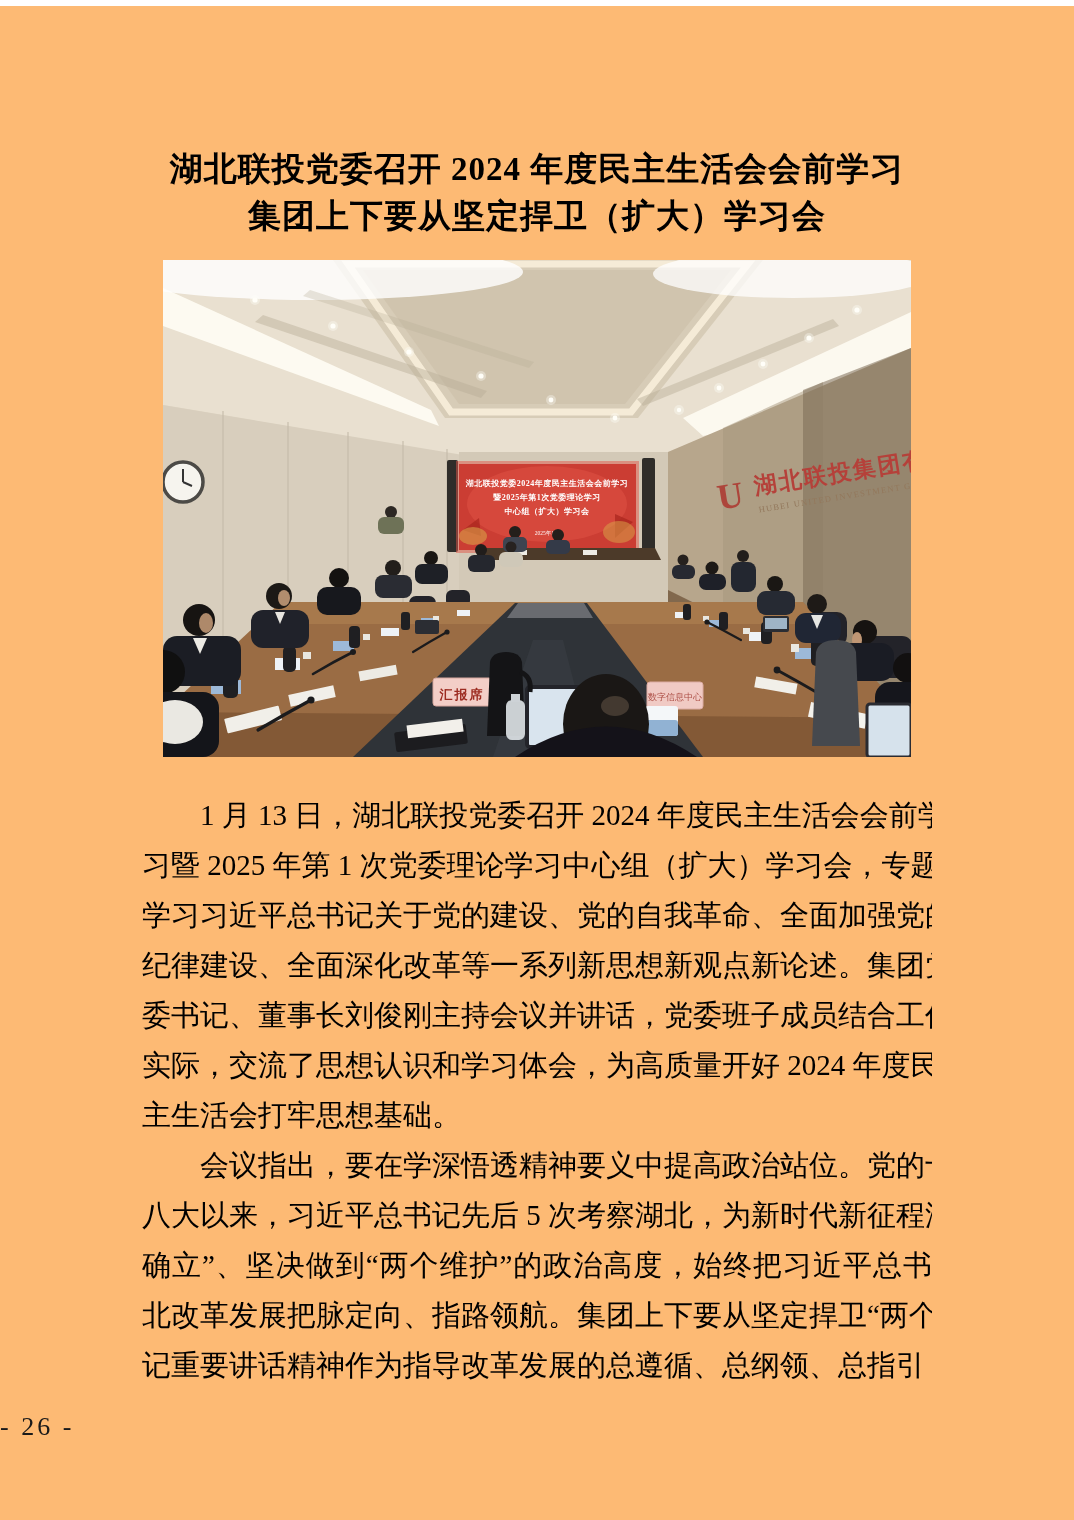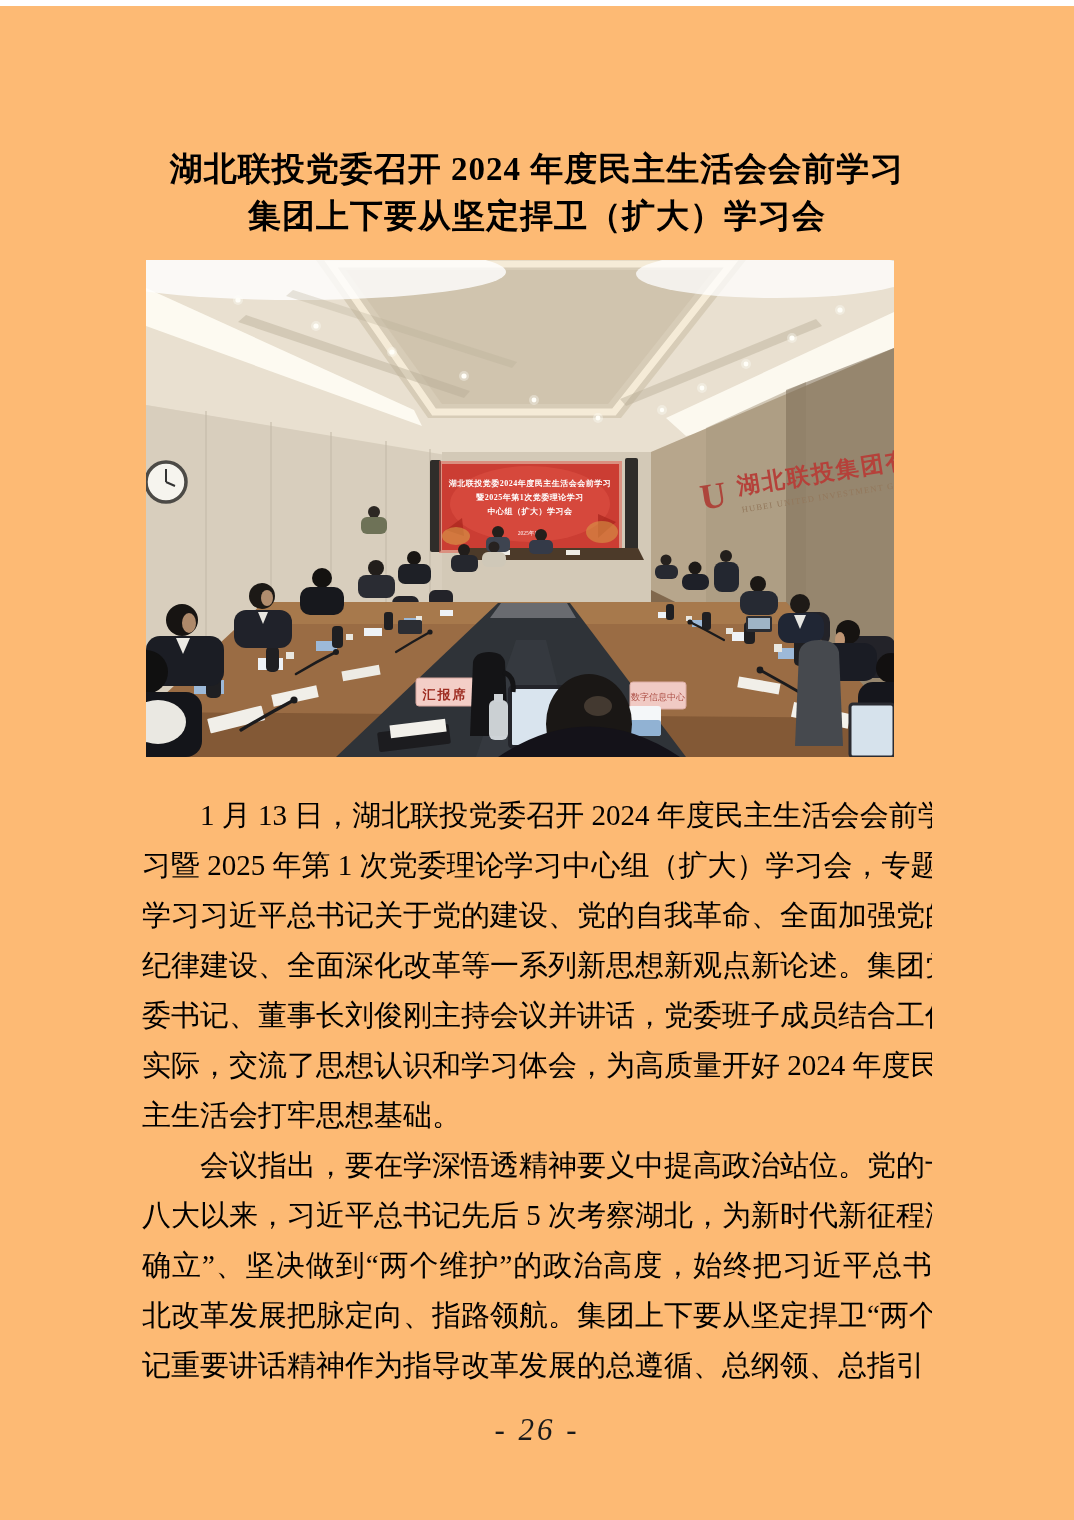--- a/index.html
+++ b/index.html
@@ -5,36 +5,36 @@
   html,body{margin:0;padding:0;background:#ffffff;}
   .page{
     position:relative;width:1074px;height:1520px;margin:6px auto;background:#fdba74;
     font-family:"Liberation Serif","DejaVu Serif",serif;color:#000;overflow:hidden;
   }
   .title-block{
     position:absolute;top:140px;left:70px;right:70px;text-align:center;
     font-weight:bold;font-size:33px;line-height:47px;letter-spacing:1px;color:#000;
   }
   .photo-wrap{
-    position:absolute;left:146px;top:254px;width:748px;height:497px;overflow:hidden;background:#cfc5b2;
+    position:absolute;left:163px;top:254px;width:748px;height:497px;overflow:hidden;background:#cfc5b2;
   }
   .photo-wrap svg{display:block;width:748px;height:497px;}
   .photo-wrap text{font-family:"Liberation Serif","DejaVu Serif",serif;}
   .body-text{
     position:absolute;left:142px;top:784px;width:790px;font-size:29px;color:#000;
   }
   .bline{
     height:50px;line-height:50px;text-align:justify;text-align-last:justify;
     overflow:hidden;white-space:nowrap;
   }
   .bline.indent{text-indent:2em;}
   .bline.para-end{text-align-last:left;}
   .page-number{
-    position:absolute;left:0;right:0;top:1406px;text-align:center;
-    font-size:31px;letter-spacing:3px;color:#1a1a1a;font-style:italic;
+    position:absolute;left:0;right:0;top:1406px;
+    font-size:26px;letter-spacing:3px;color:#1a1a1a;
   }
 </style>
 </head>
 <body>
 
 <div class="page">
 
   <div class="title-block">
     <div>湖北联投党委召开 2024 年度民主生活会会前学习</div>
     <div>集团上下要从坚定捍卫（扩大）学习会</div>

